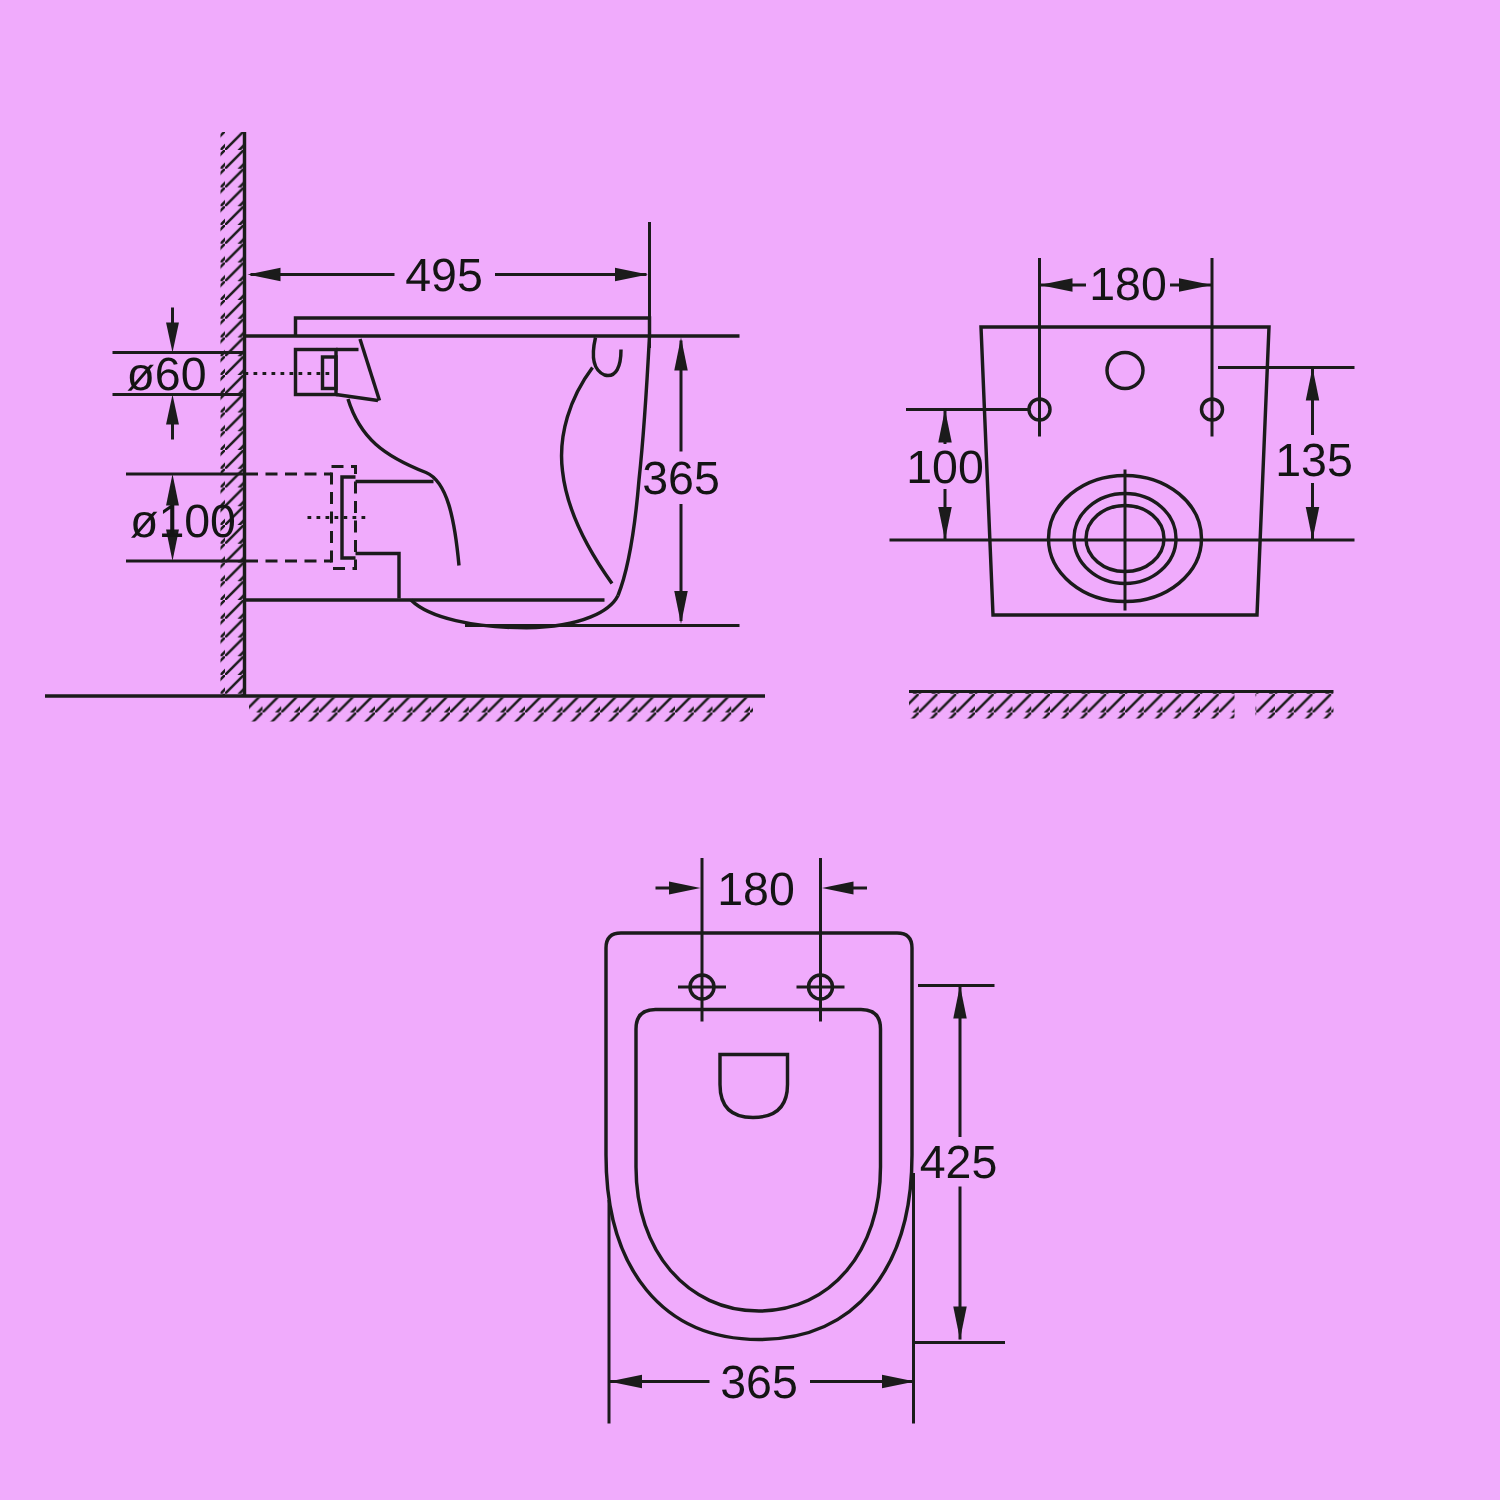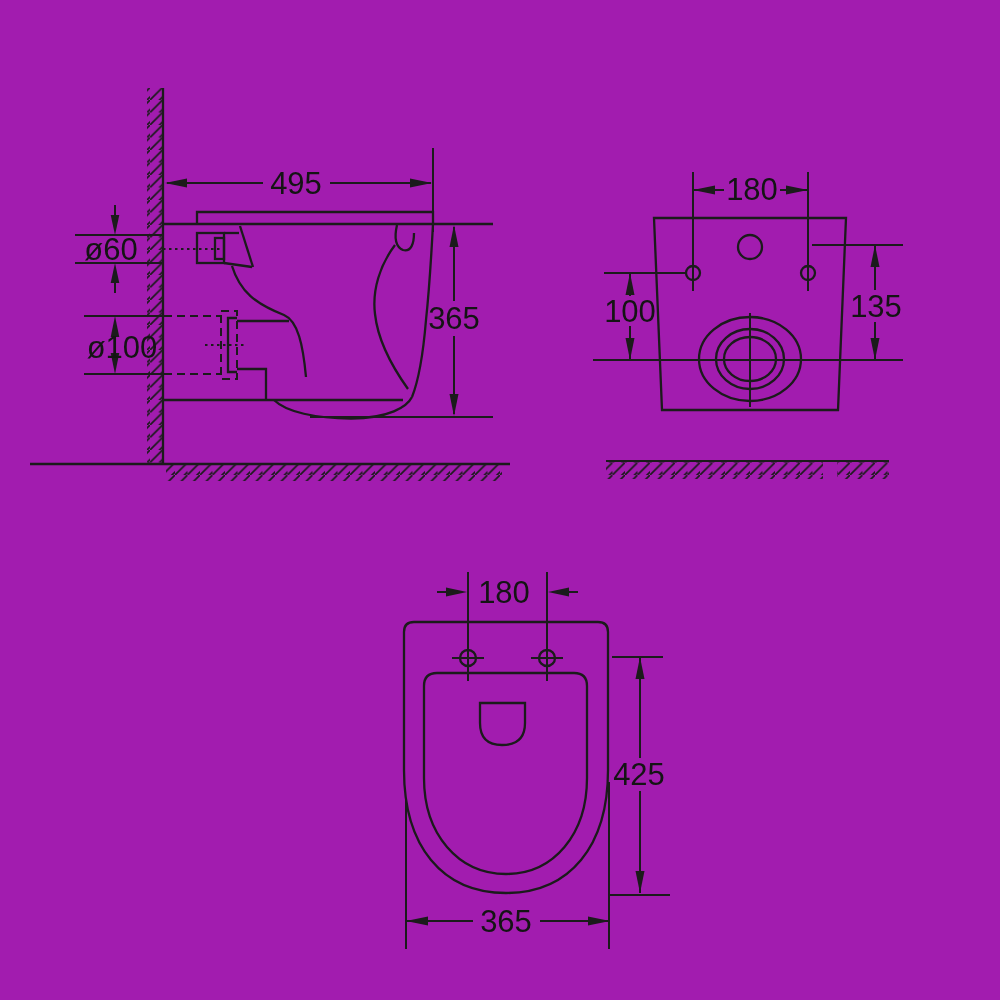--- a/index.html
+++ b/index.html
@@ -4,21 +4,21 @@
 <style>
   html, body {
     margin: 0;
     padding: 0;
     background: #ffffff;
   }
   .canvas {
     position: relative;
     width: 1000px;
     height: 1000px;
-    background: #a21caf;
+    background: #f0abfc;
     overflow: hidden;
   }
   svg {
     display: block;
     width: 1000px;
     height: 1000px;
   }
   svg .ln  { stroke: #1b1b1b; stroke-width: 2.3; fill: none; }
   svg .tn  { stroke: #1b1b1b; stroke-width: 2;   fill: none; }
   svg .dash2 { stroke-dasharray: 8 5; }

